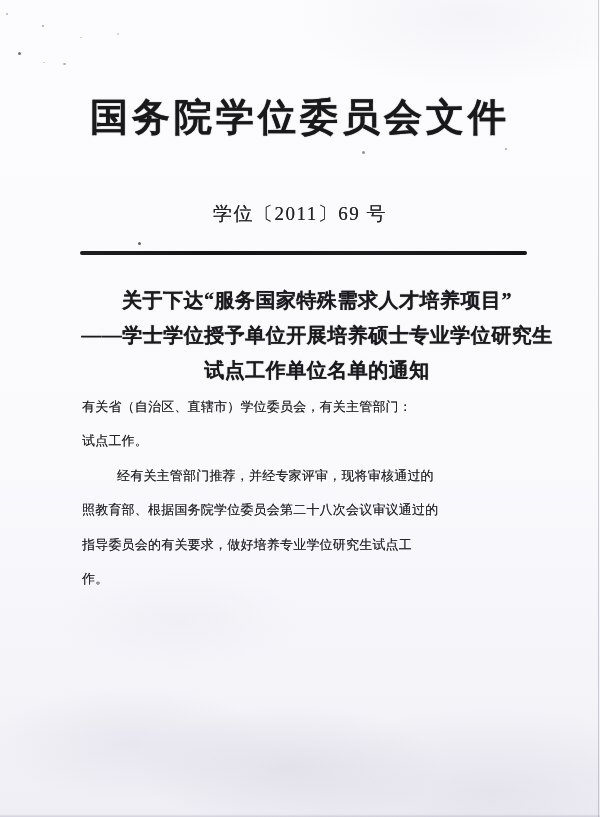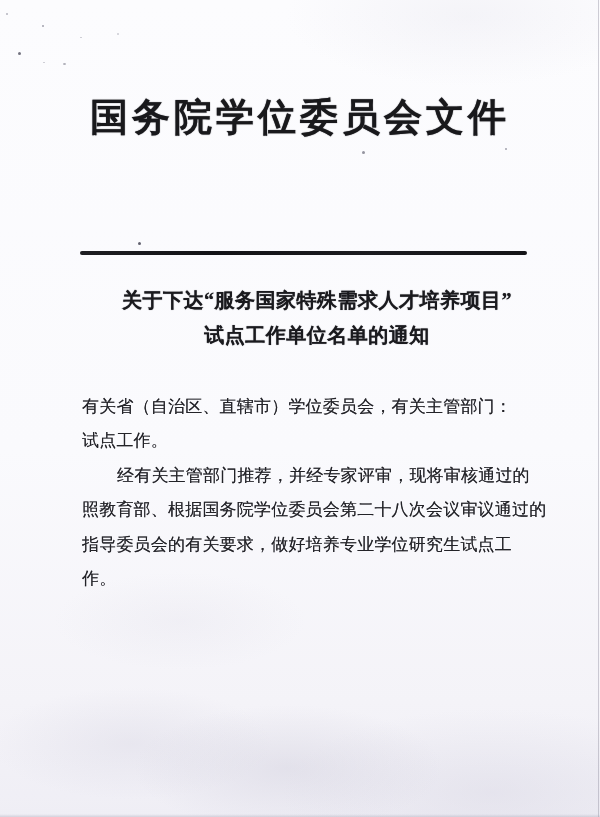--- a/index.html
+++ b/index.html
@@ -78,21 +78,21 @@
     letter-spacing: .5px;
     color: #1a1a1e;
     text-shadow: 0 0 .8px rgba(20,20,26,.8);
   }
   .notice-title div { white-space: nowrap; margin-left: 34px; }
   .body-block {
     position: absolute;
     top: 390px;
     left: 82px;
     right: 60px;
-    font-size: 17px;
+    font-size: 13px;
     line-height: 34.4px;
     letter-spacing: .2px;
     color: #232328;
     text-shadow: 0 0 .6px rgba(30,30,38,.65);
   }
   .body-block div { white-space: nowrap; }
   .indent { padding-left: 35px; }
   .speck {
     position: absolute;
     border-radius: 50%;
@@ -109,25 +109,27 @@
   .s9 { left: 505px; top: 148px; width: 2px; height: 2px; background: rgba(90,90,108,.55); }
   .s10{ left: 138px; top: 242px; width: 3px; height: 3px; background: rgba(60,60,75,.8); }
 </style>
 </head>
 <body>
 
 <div class="page">
 
   <div class="letterhead-title">国务院学位委员会文件</div>
 
+  <div class="document-number">学位〔2011〕69 号</div>
 
   <div class="header-divider-rule"></div>
 
   <div class="notice-title">
     <div>关于下达“服务国家特殊需求人才培养项目”</div>
+    <div>——学士学位授予单位开展培养硕士专业学位研究生</div>
     <div>试点工作单位名单的通知</div>
   </div>
 
   <div class="body-block">
     <div>有关省（自治区、直辖市）学位委员会，有关主管部门：</div>
     <div>试点工作。</div>
     <div class="indent">经有关主管部门推荐，并经专家评审，现将审核通过的</div>
     <div>照教育部、根据国务院学位委员会第二十八次会议审议通过的</div>
     <div>指导委员会的有关要求，做好培养专业学位研究生试点工</div>
     <div>作。</div>

